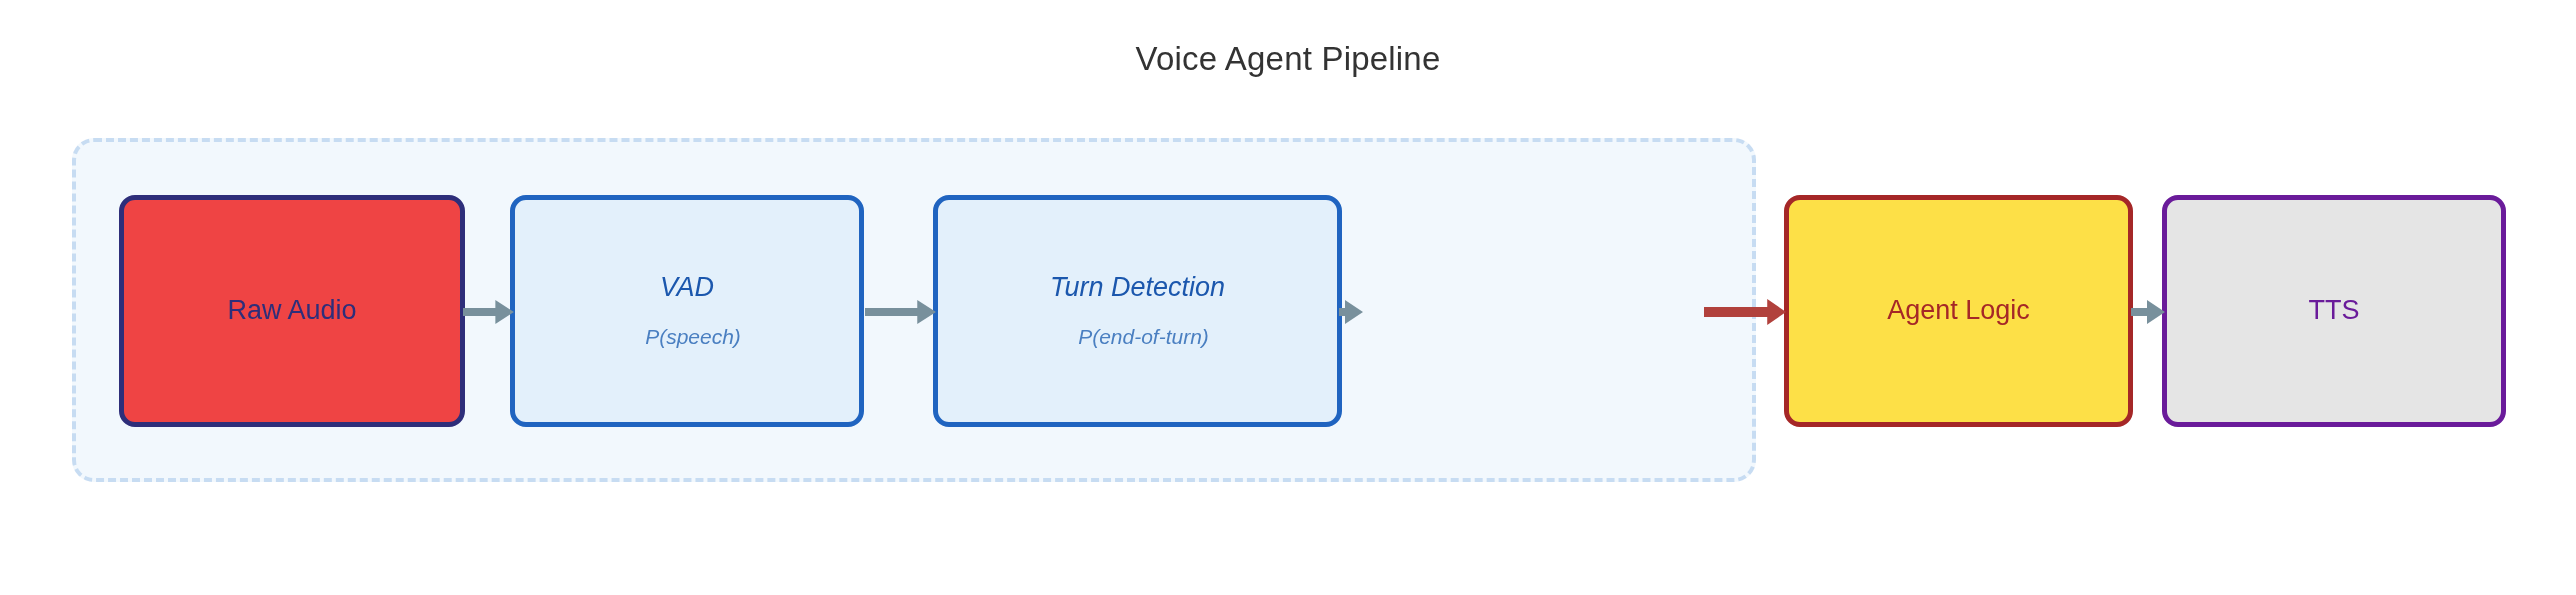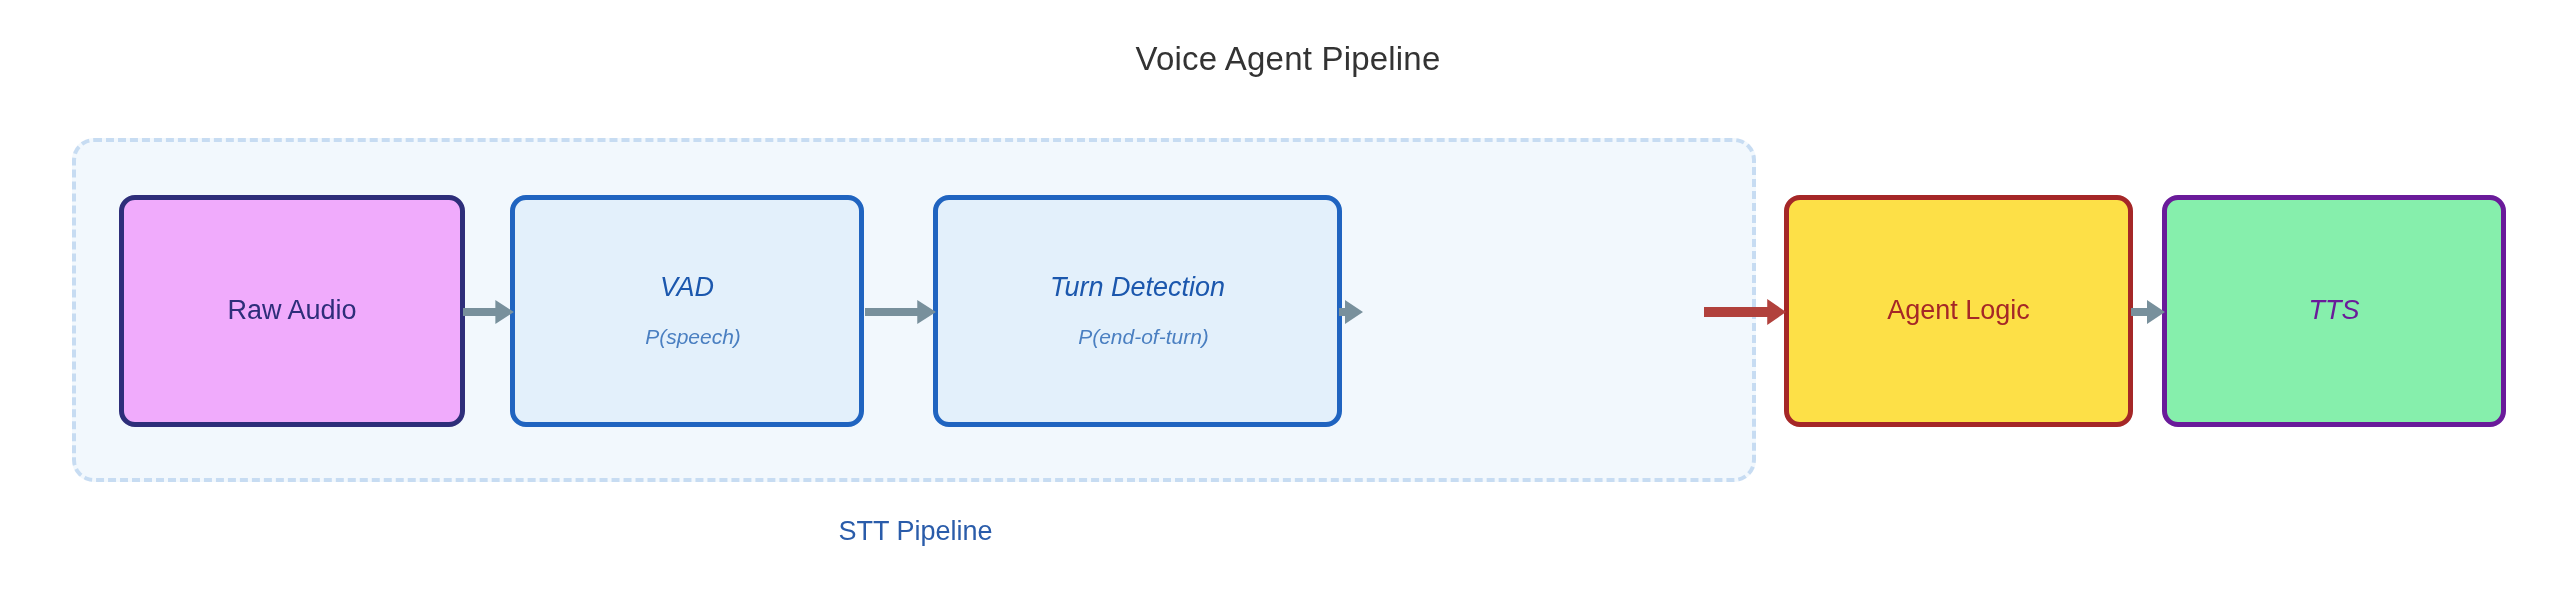--- a/index.html
+++ b/index.html
@@ -92,42 +92,41 @@
   #node-tts            { left: 2162px; width: 344px; }
 
   
   #node-turn-detection { left: 933px;  width: 409px; }
   #node-vad            { left: 510px;  width: 354px; font-style: italic; }
   #node-asr            { left: 1359px; width: 345px; }
   #node-raw-audio      { left: 119px;  width: 346px; }
 
   
   #node-raw-audio {
-    background: #f0abfc;
+    background: #ef4444;
     border-color: #2e2e7a;
   }
   #node-raw-audio .node-title { color: #2e2e7a; }
 
   .node-blue {
     background: #e3f0fb;
     border-color: #2064c0;
   }
   .node-blue .node-title { color: #1b57ad; }
   .node-blue .node-sub   { color: #4a7fc1; margin-left: 12px; }
 
   #node-agent-logic {
     background: #fde047;
     border-color: #a52727;
   }
   #node-agent-logic .node-title { color: #a52727; }
 
   #node-tts {
-    background: #86efac;
+    background: #e5e5e5;
     border-color: #6a1b9a;
-    font-style: italic;
   }
   #node-tts .node-title { color: #6a1b9a; }
 
   
   .arrow {
     position: absolute;
     top: 297px;
     height: 30px;
   }
   .arrow svg { display: block; }
@@ -145,21 +144,20 @@
 </style>
 </head>
 <body>
 
 <div id="canvas">
 
   <div id="diagram-title">Voice Agent Pipeline</div>
 
   <div id="stt-group"></div>
 
-  <div id="stt-group-label">STT Pipeline</div>
 
   <div class="node" id="node-raw-audio">
     <div class="node-title">Raw Audio</div>
   </div>
 
   <div class="node node-blue" id="node-vad">
     <div class="node-title">VAD</div>
     <div class="node-sub">P(speech)</div>
   </div>
 

